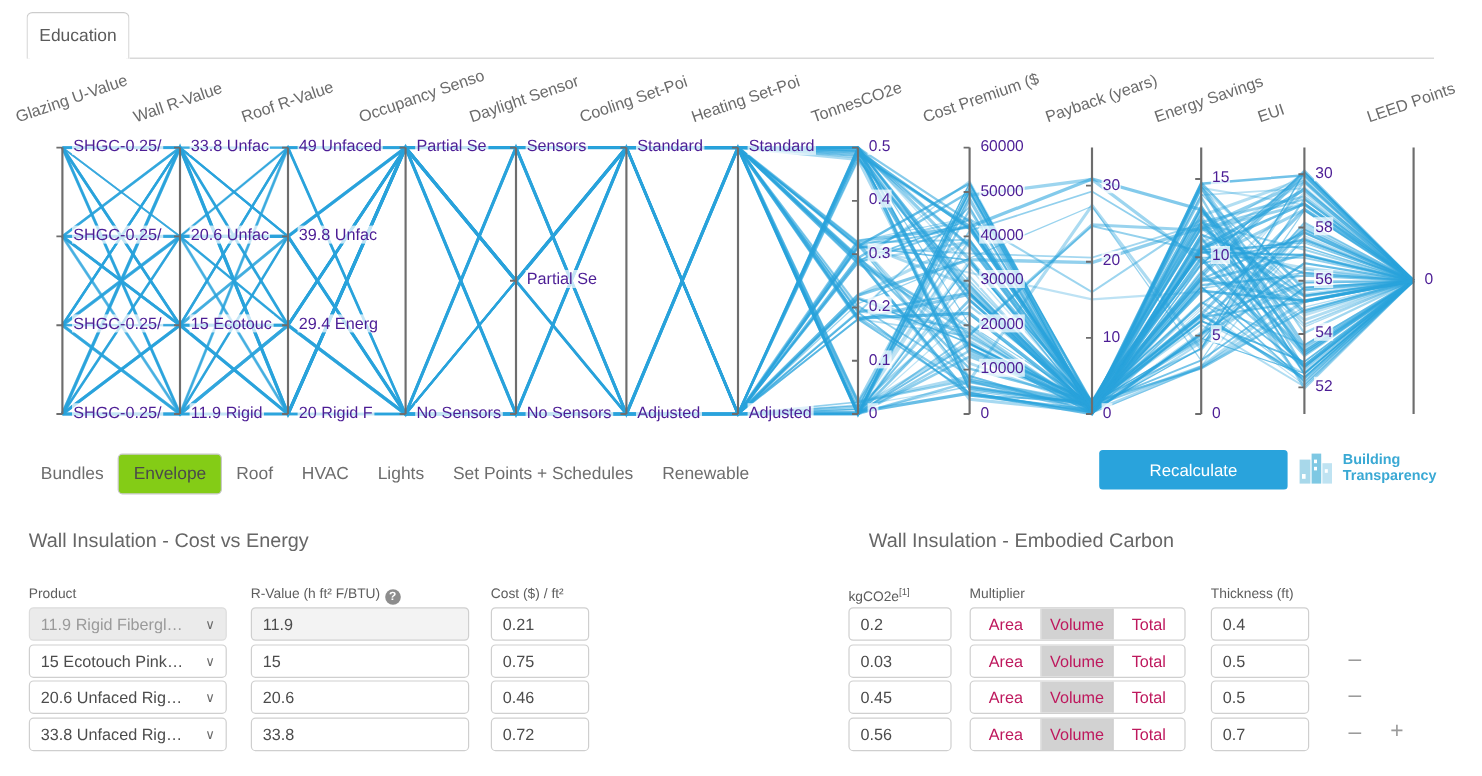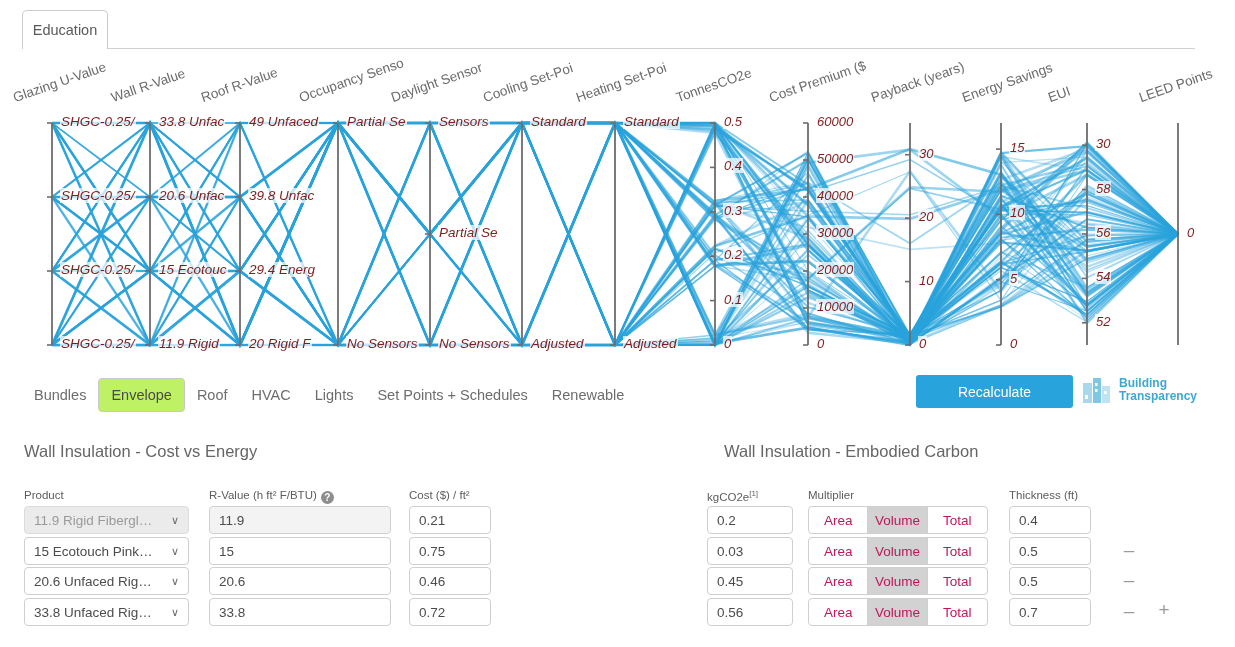--- a/index.html
+++ b/index.html
@@ -38,37 +38,36 @@
   .axis-title {
     position: absolute;
     font-size: 13.5px; color: #6b6b6b;
     transform-origin: left bottom;
     transform: rotate(-19deg);
     white-space: nowrap;
     pointer-events: none;
   }
   .tick-label {
     position: absolute;
-    font-size: 13.5px; color: #7f1d1d;
+    font-size: 13.5px; color: #4c1d95;
     white-space: nowrap;
     background: rgba(255,255,255,0.72);
     padding: 0 1px;
     pointer-events: none;
-    font-style: italic;
   }
   .tick-label.num { font-size: 13px; }
 
   
   .subtabs { position: absolute; left: 22px; top: 376px; height: 38px; display: flex; align-items: center; }
   .subtab {
     font-size: 14.5px; color: #6d6d6d; padding: 8px 12px; cursor: pointer;
     white-space: nowrap;
   }
   .subtab.active {
-    border: 1px solid #c8c8c8; border-radius: 4px; background: #bef264; color: #4a4a4a;
+    border: 1px solid #c8c8c8; border-radius: 4px; background: #84cc16; color: #4a4a4a;
   }
 
   .recalc {
     position: absolute; left: 916px; top: 375px; width: 157px; height: 33px;
     background: #29a3dc; color: #fff; border: none; border-radius: 3px;
     font-size: 14px; font-family: "Liberation Sans", sans-serif;
     cursor: pointer;
   }
   .bt-logo { position: absolute; left: 1082px; top: 376px; display: flex; align-items: center; gap: 7px; }
   .bt-text { line-height: 1.08; }

